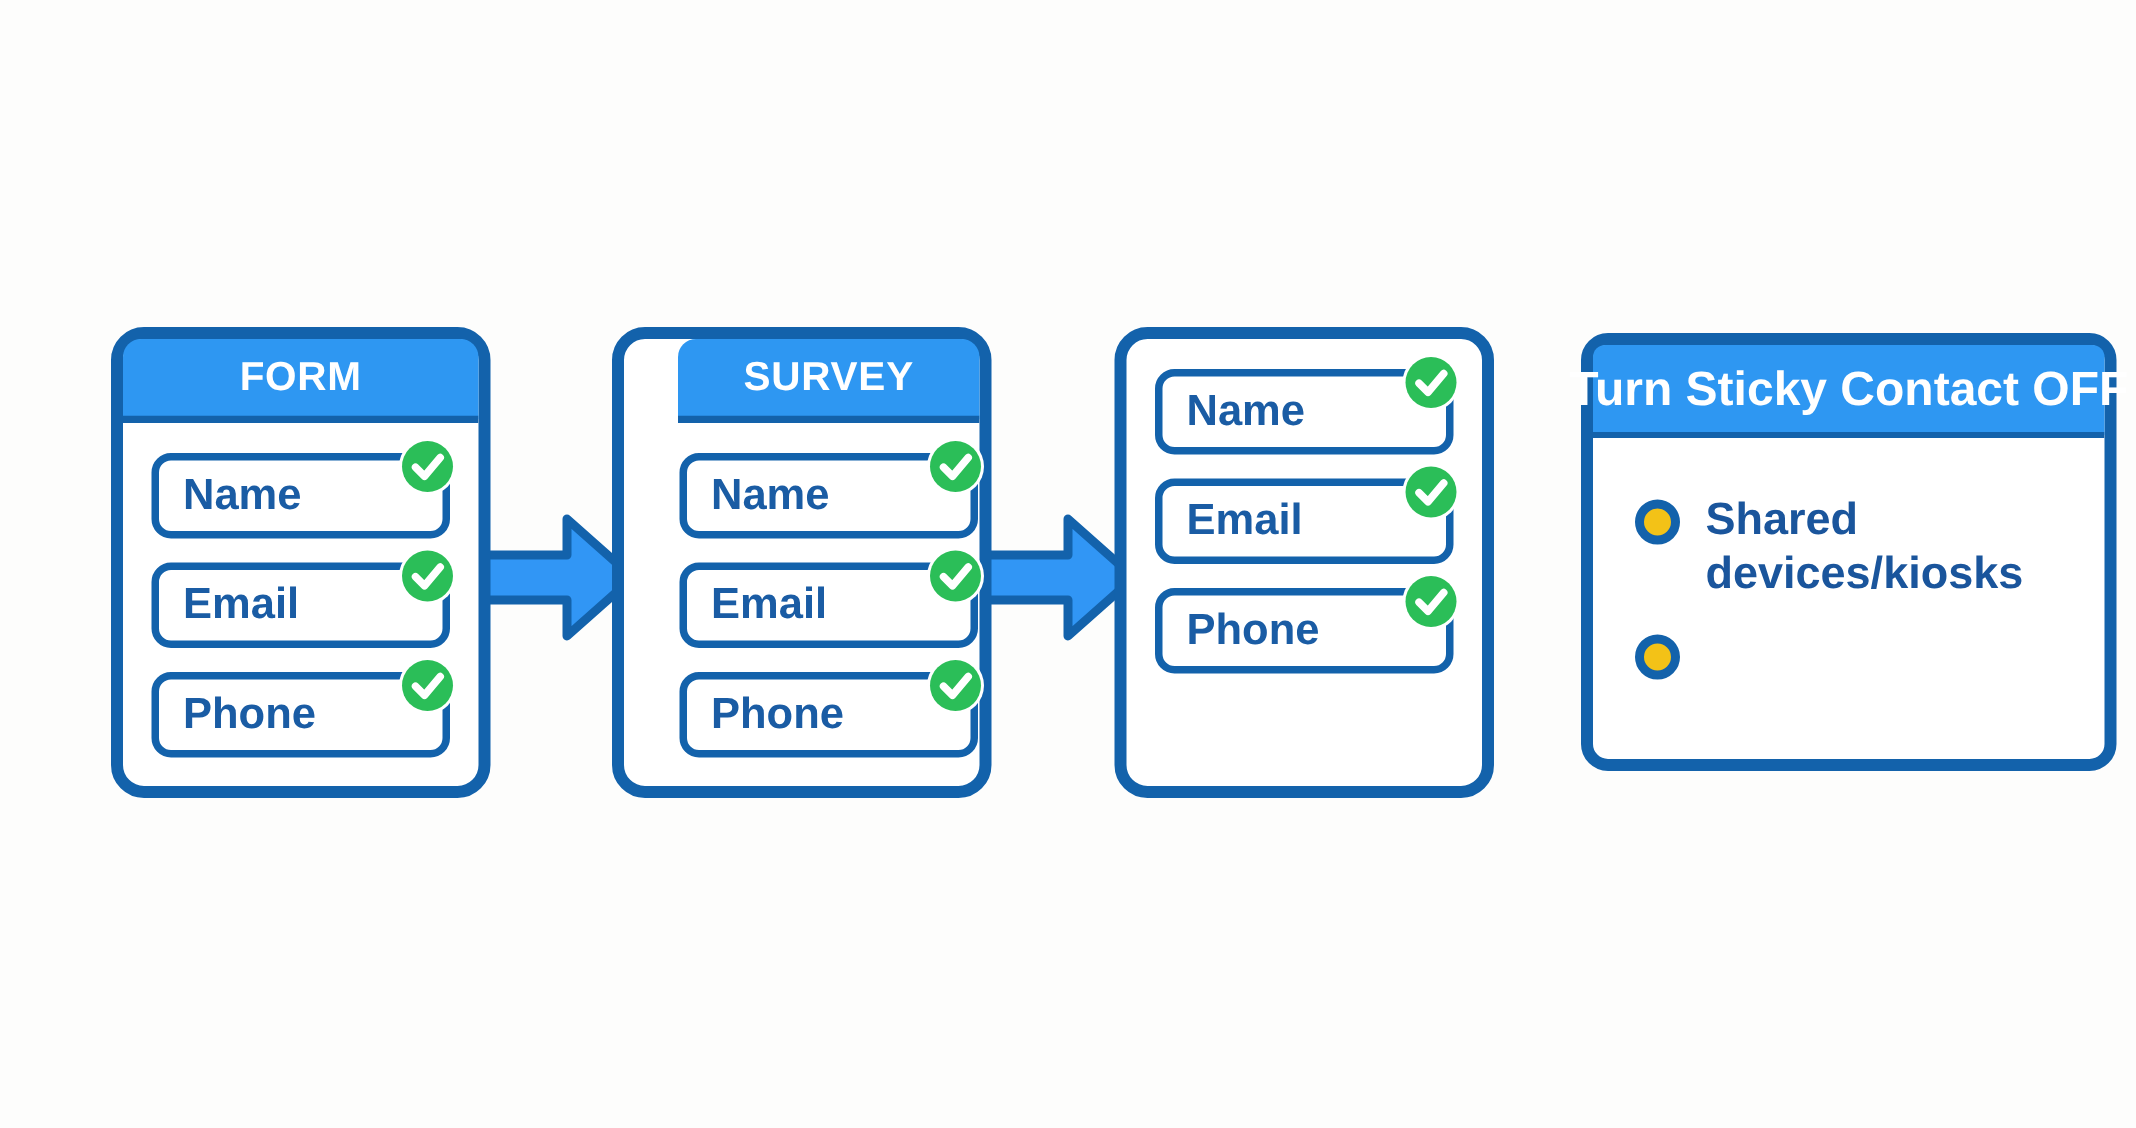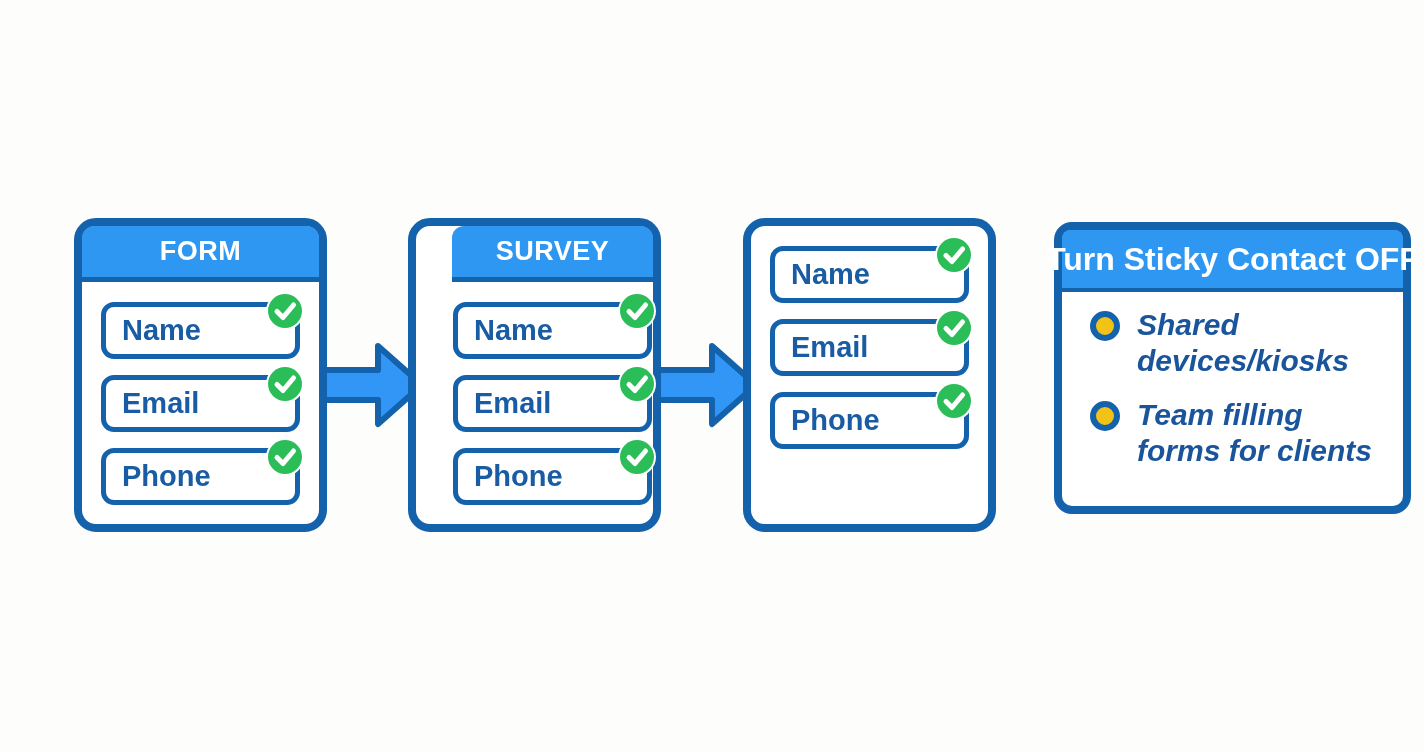--- a/index.html
+++ b/index.html
@@ -109,22 +109,21 @@
     align-items: center;
     justify-content: center;
     color: #ffffff;
     font-weight: bold;
     font-size: 32px;
     white-space: nowrap;
   }
   .bullets {
     list-style: none;
     margin: 0;
-    padding: 15px 14px 0 28px;
-    font-style: italic;
+    padding: 37px 14px 0 28px;
   }
   .bullet-item {
     display: flex;
     align-items: flex-start;
     gap: 17px;
     margin-bottom: 18px;
   }
   .bullet-dot {
     width: 30px;
     height: 30px;
@@ -247,18 +246,17 @@
 
   <div class="note-card">
     <div class="note-header">Turn Sticky Contact OFF</div>
     <ul class="bullets">
       <li class="bullet-item">
         <span class="bullet-dot"></span>
         <span class="bullet-text">Shared devices/kiosks</span>
       </li>
       <li class="bullet-item">
         <span class="bullet-dot"></span>
-        <span class="bullet-text">Team filling forms for clients</span>
       </li>
     </ul>
   </div>
 
 </div>
 
 </body></html>

